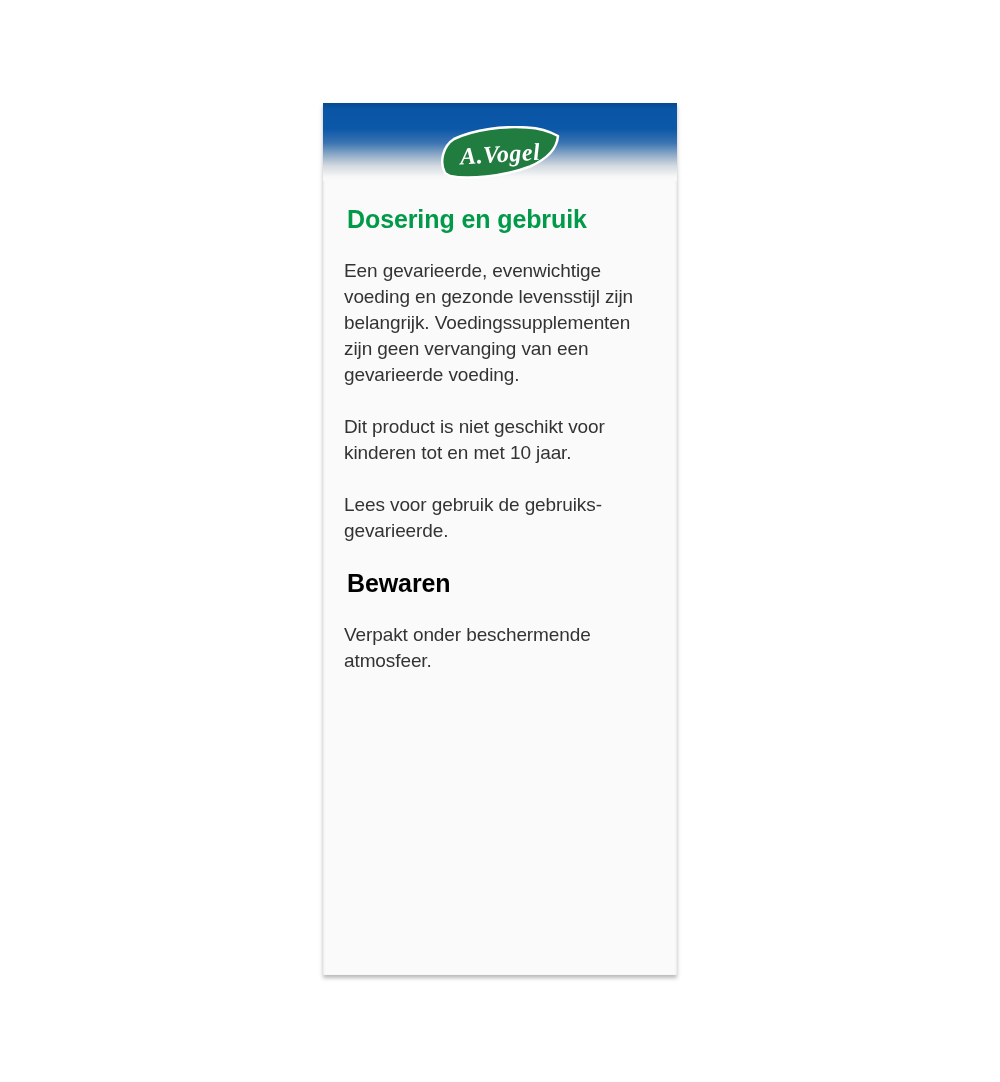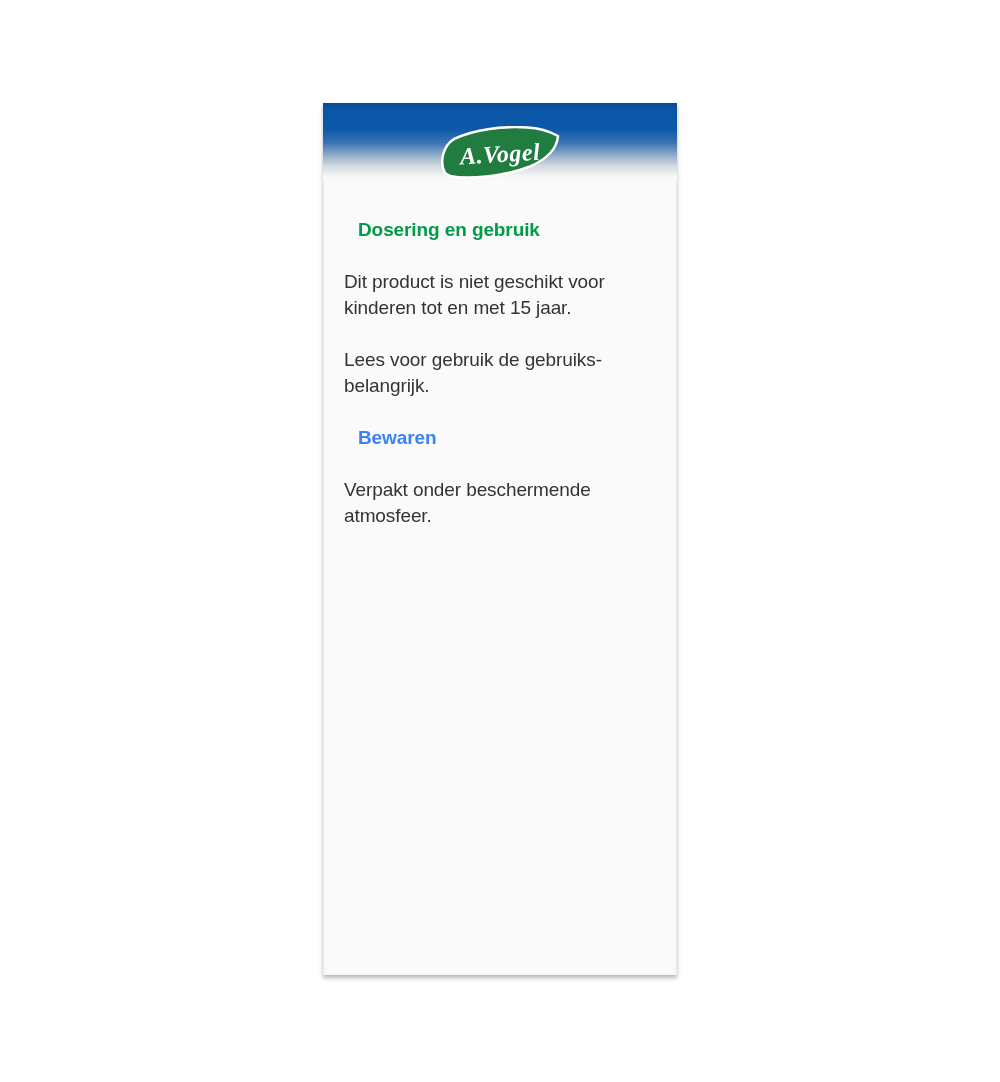--- a/index.html
+++ b/index.html
@@ -81,22 +81,22 @@
     top: 100px;
     width: 326px;
     color: #333333;
     font-size: 19px;
     line-height: 26px;
     letter-spacing: -0.1px;
   }
   .content section { margin: 0 0 26px 0; }
   .content section:last-child { margin-bottom: 16px; }
   .content h2 {
-    margin: 14px;
-    font-size: 19px;
+    margin: 3px;
+    font-size: 25px;
     line-height: 26px;
     font-weight: bold;
   }
   .content p {
     margin: 0;
     white-space: pre-line;
   }
   .content em { font-style: italic; }
 </style>
 </head>
@@ -119,33 +119,40 @@
         <span class="logo-text">A.Vogel</span>
       </div>
     </div>
 
     <div class="content">
 
       <section>
         <h2 style="color:#009a49">Dosering en gebruik</h2>
       </section>
 
+      <section>
+        <p>Een gevarieerde, evenwichtige
+voeding en gezonde levensstijl zijn
+belangrijk. Voedingssupplementen
+zijn geen vervanging van een
+gevarieerde voeding.</p>
+      </section>
 
       <section>
         <p>Dit product is niet geschikt voor
-kinderen tot en met 15 jaar.</p>
+kinderen tot en met 10 jaar.</p>
       </section>
 
       <section>
         <p>Lees voor gebruik de gebruiks-
-belangrijk.</p>
+gevarieerde.</p>
       </section>
 
       <section>
-        <h2 style="color:#3b82f6">Bewaren</h2>
+        <h2 style="color:#000000">Bewaren</h2>
       </section>
 
       <section>
         <p>Verpakt onder beschermende
 atmosfeer.</p>
       </section>
 
     </div>
   </div>
 </div>

